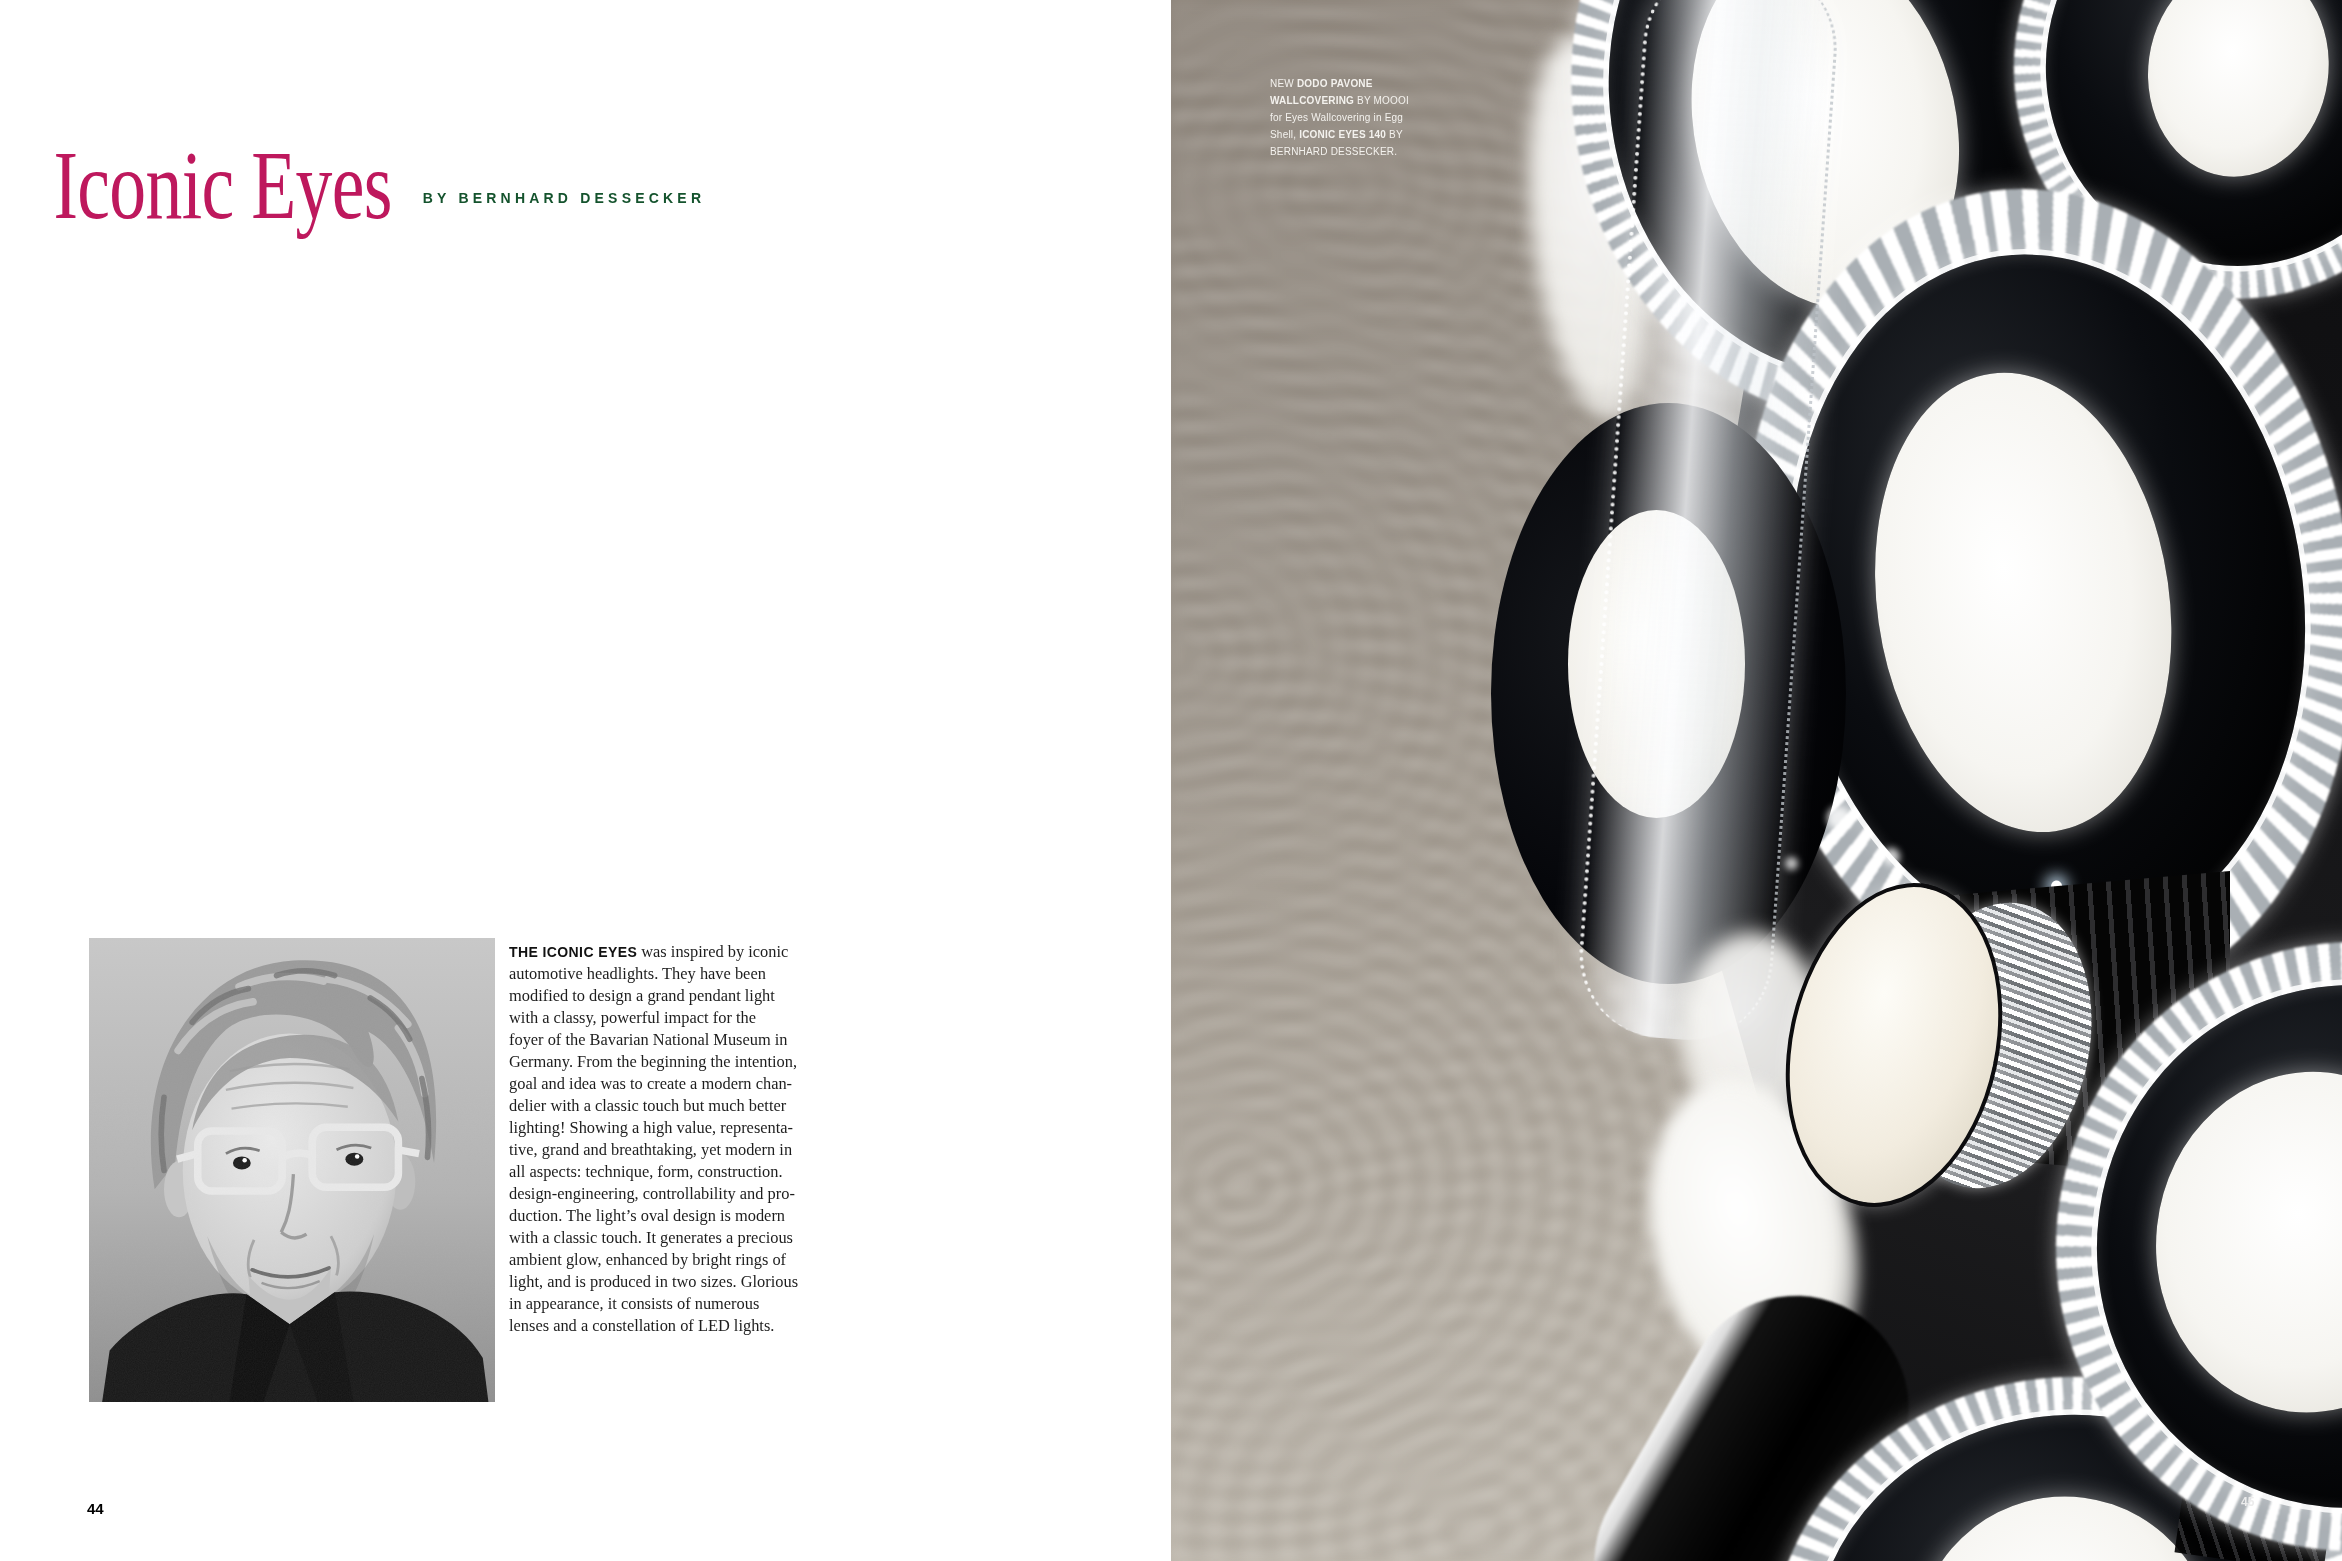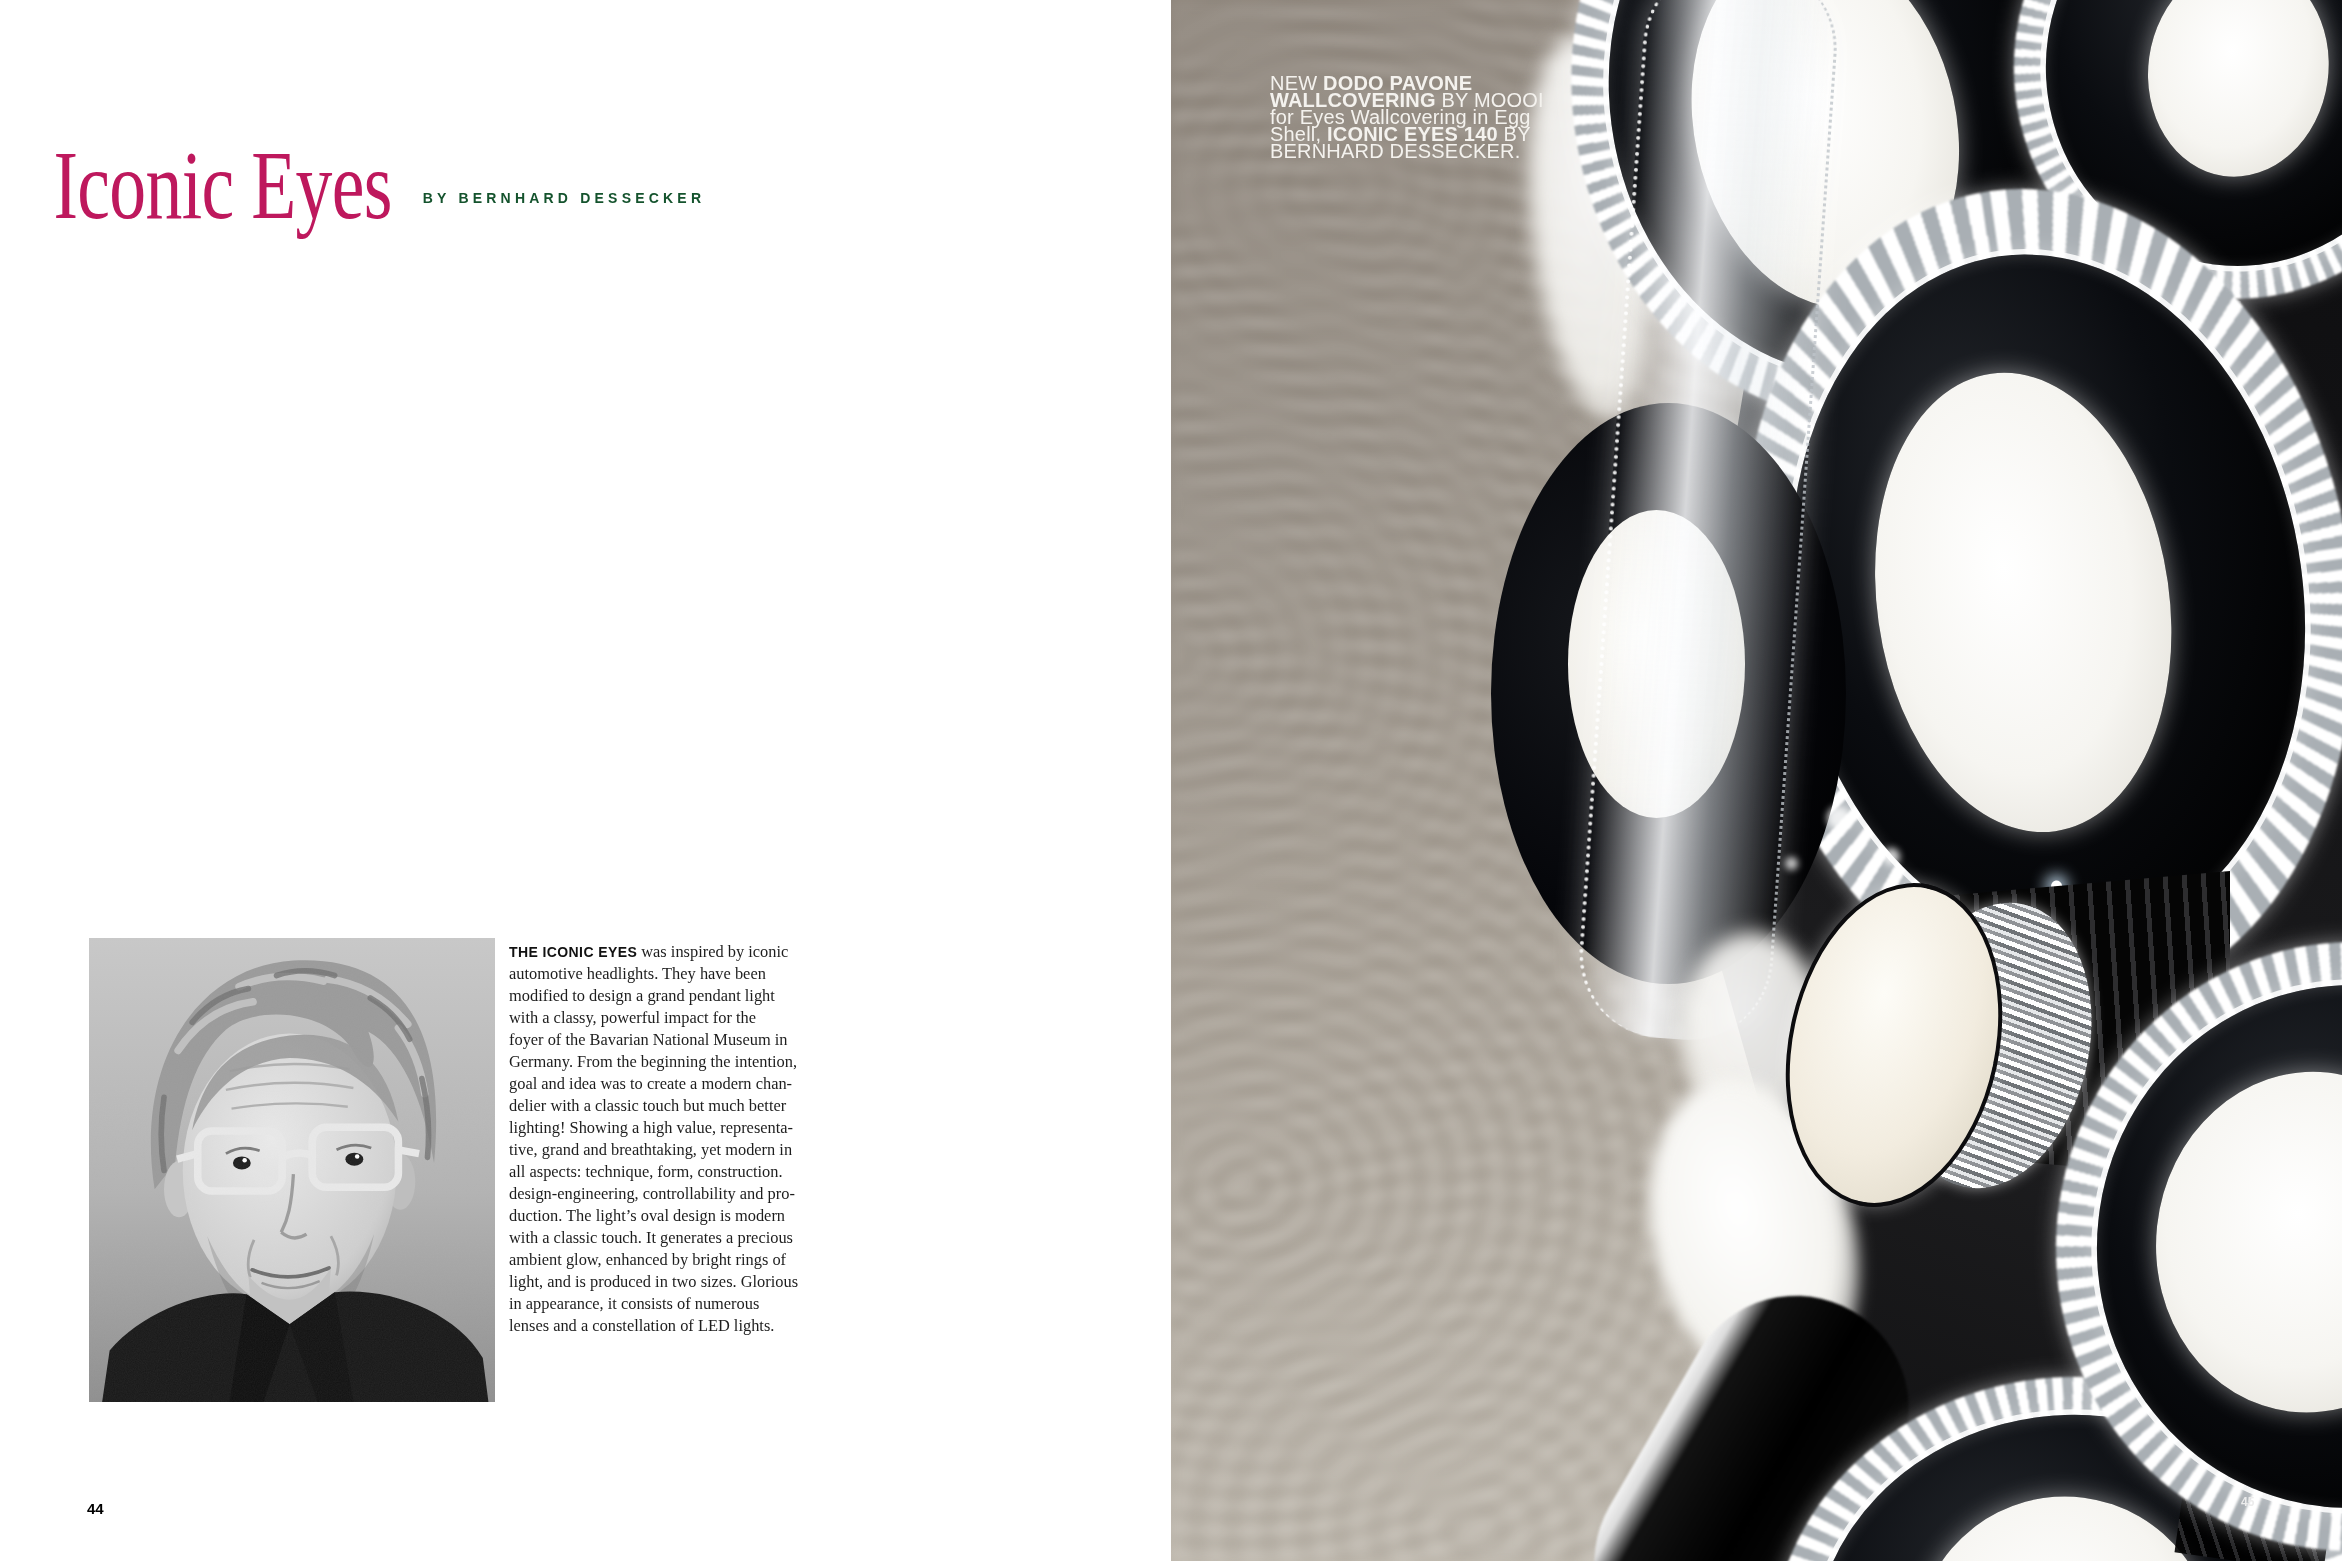--- a/index.html
+++ b/index.html
@@ -88,21 +88,21 @@
     border:4.7px solid #0c0c0e;box-sizing:border-box;
     background:radial-gradient(ellipse at 40% 35%,#fdfcf7 0%,#f2ecdf 55%,#d9d2c0 100%);
     box-shadow:0 0 17px rgba(255,255,255,.35);}
 
   
   .bl-band{position:absolute;left:468px;top:1284px;width:225px;height:403px;transform:rotate(30deg);
     border-radius:112px;filter:blur(1.1px);
     background:linear-gradient(90deg,#f2f2f2 0%,#dcdcdc 6%,#121212 17%,#000 55%,#0b0b0b 100%);}
 
   .photo-caption{position:absolute;left:99px;top:75px;width:281px;color:#f4f2ee;
-    font-size:20px;line-height:17px;letter-spacing:0.2px;white-space:pre;}
+    font-size:10px;line-height:17px;letter-spacing:0.2px;white-space:pre;}
   .photo-caption .cap-b{font-weight:700;}
   .folio-right{position:absolute;left:1070px;top:1495px;font-size:12px;font-weight:700;color:#ececec;}
 </style>
 </head>
 <body>
 
 <div class="spread">
 
   <div class="page-left">
     <h1 class="article-title"><span class="squeeze">Iconic Eyes</span></h1>

